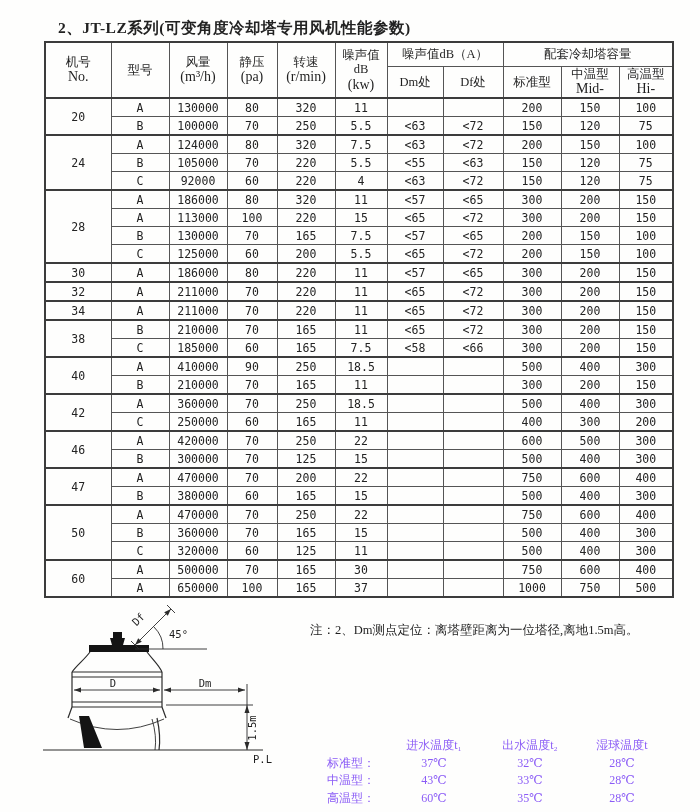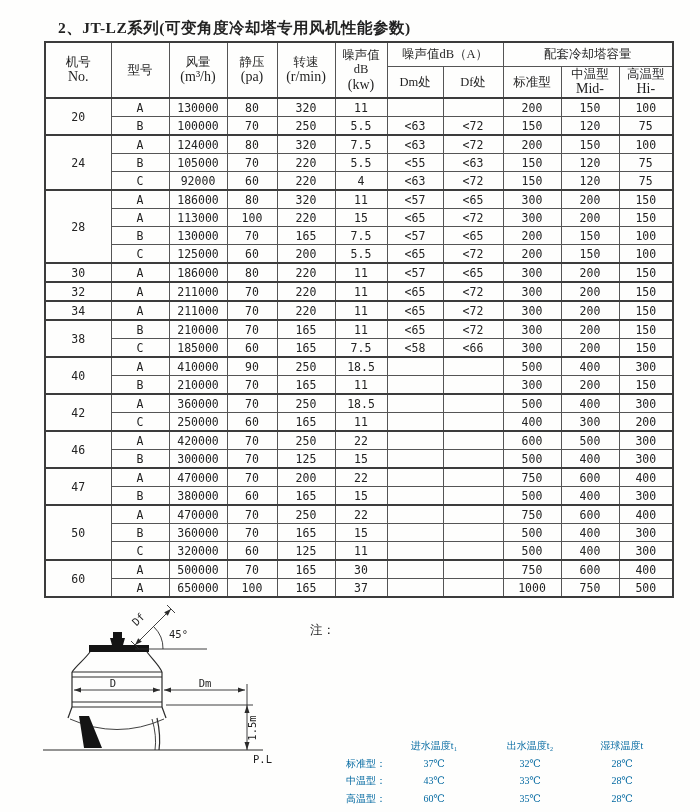--- a/index.html
+++ b/index.html
@@ -33,24 +33,24 @@
            font-size:10.5px;fill:#1d1d1d;}
   .diagram-caption{position:absolute;left:70px;top:766px;width:240px;text-align:center;
            font-size:13px;letter-spacing:1.5px;color:#1f1f1f;margin-top:48px;}
 
   .notes{position:absolute;left:310px;top:620px;width:384px;
          font-size:12.5px;line-height:1.75;color:#1f1f1f;display:flex;}
   .notes-prefix{flex:0 0 auto;white-space:nowrap;}
   .notes-items{flex:1;}
   .note-item{padding-left:2em;text-indent:-2em;}
 
-  .temp-block{position:absolute;left:316px;top:737px;font-size:10px;color:#0369a1;}
+  .temp-block{position:absolute;left:316px;top:737px;font-size:12px;color:#8b5cf6;}
   .temp-row{display:grid;grid-template-columns:70px 96px 96px 88px;line-height:17.5px;}
   .temp-cell{text-align:center;}
-  .temp-label{text-align:right;}
+  .temp-label{text-align:center;}
 </style>
 </head>
 <body>
 
 <div class="page">
 
   <div class="title">2、JT-LZ系列(可变角度冷却塔专用风机性能参数)</div>
 
   <table class="perf">
     <colgroup>
@@ -508,20 +508,21 @@
 
       <text class="dg-text" x="218" y="165">P.L</text>
     </svg>
   </div>
 
   <div class="diagram-caption">注：冷却塔风机噪声测点位置</div>
 
   <div class="notes">
     <span class="notes-prefix">注：</span>
     <div class="notes-items">
+      <div class="note-item">2、Dm测点定位：离塔壁距离为一位塔径,离地1.5m高。</div>
     </div>
   </div>
 
   <div class="temp-block">
     <div class="temp-row">
       <div class="temp-cell temp-label"></div>
       <div class="temp-cell">进水温度t₁</div>
       <div class="temp-cell">出水温度t₂</div>
       <div class="temp-cell">湿球温度t</div>
     </div>

